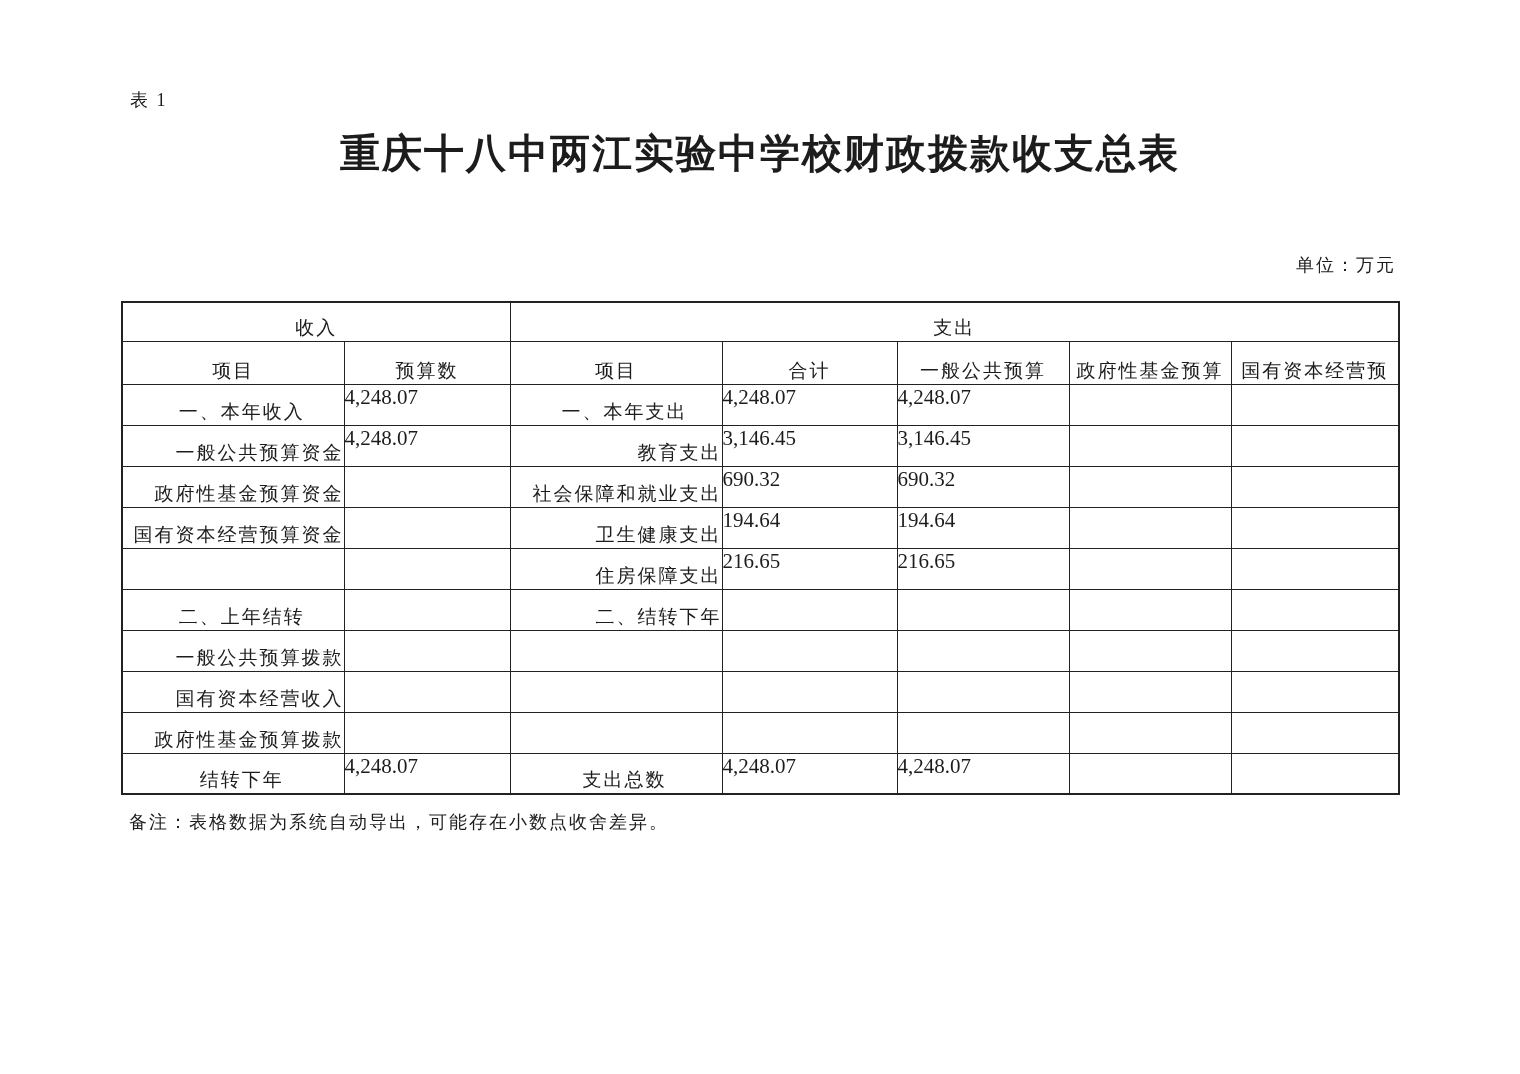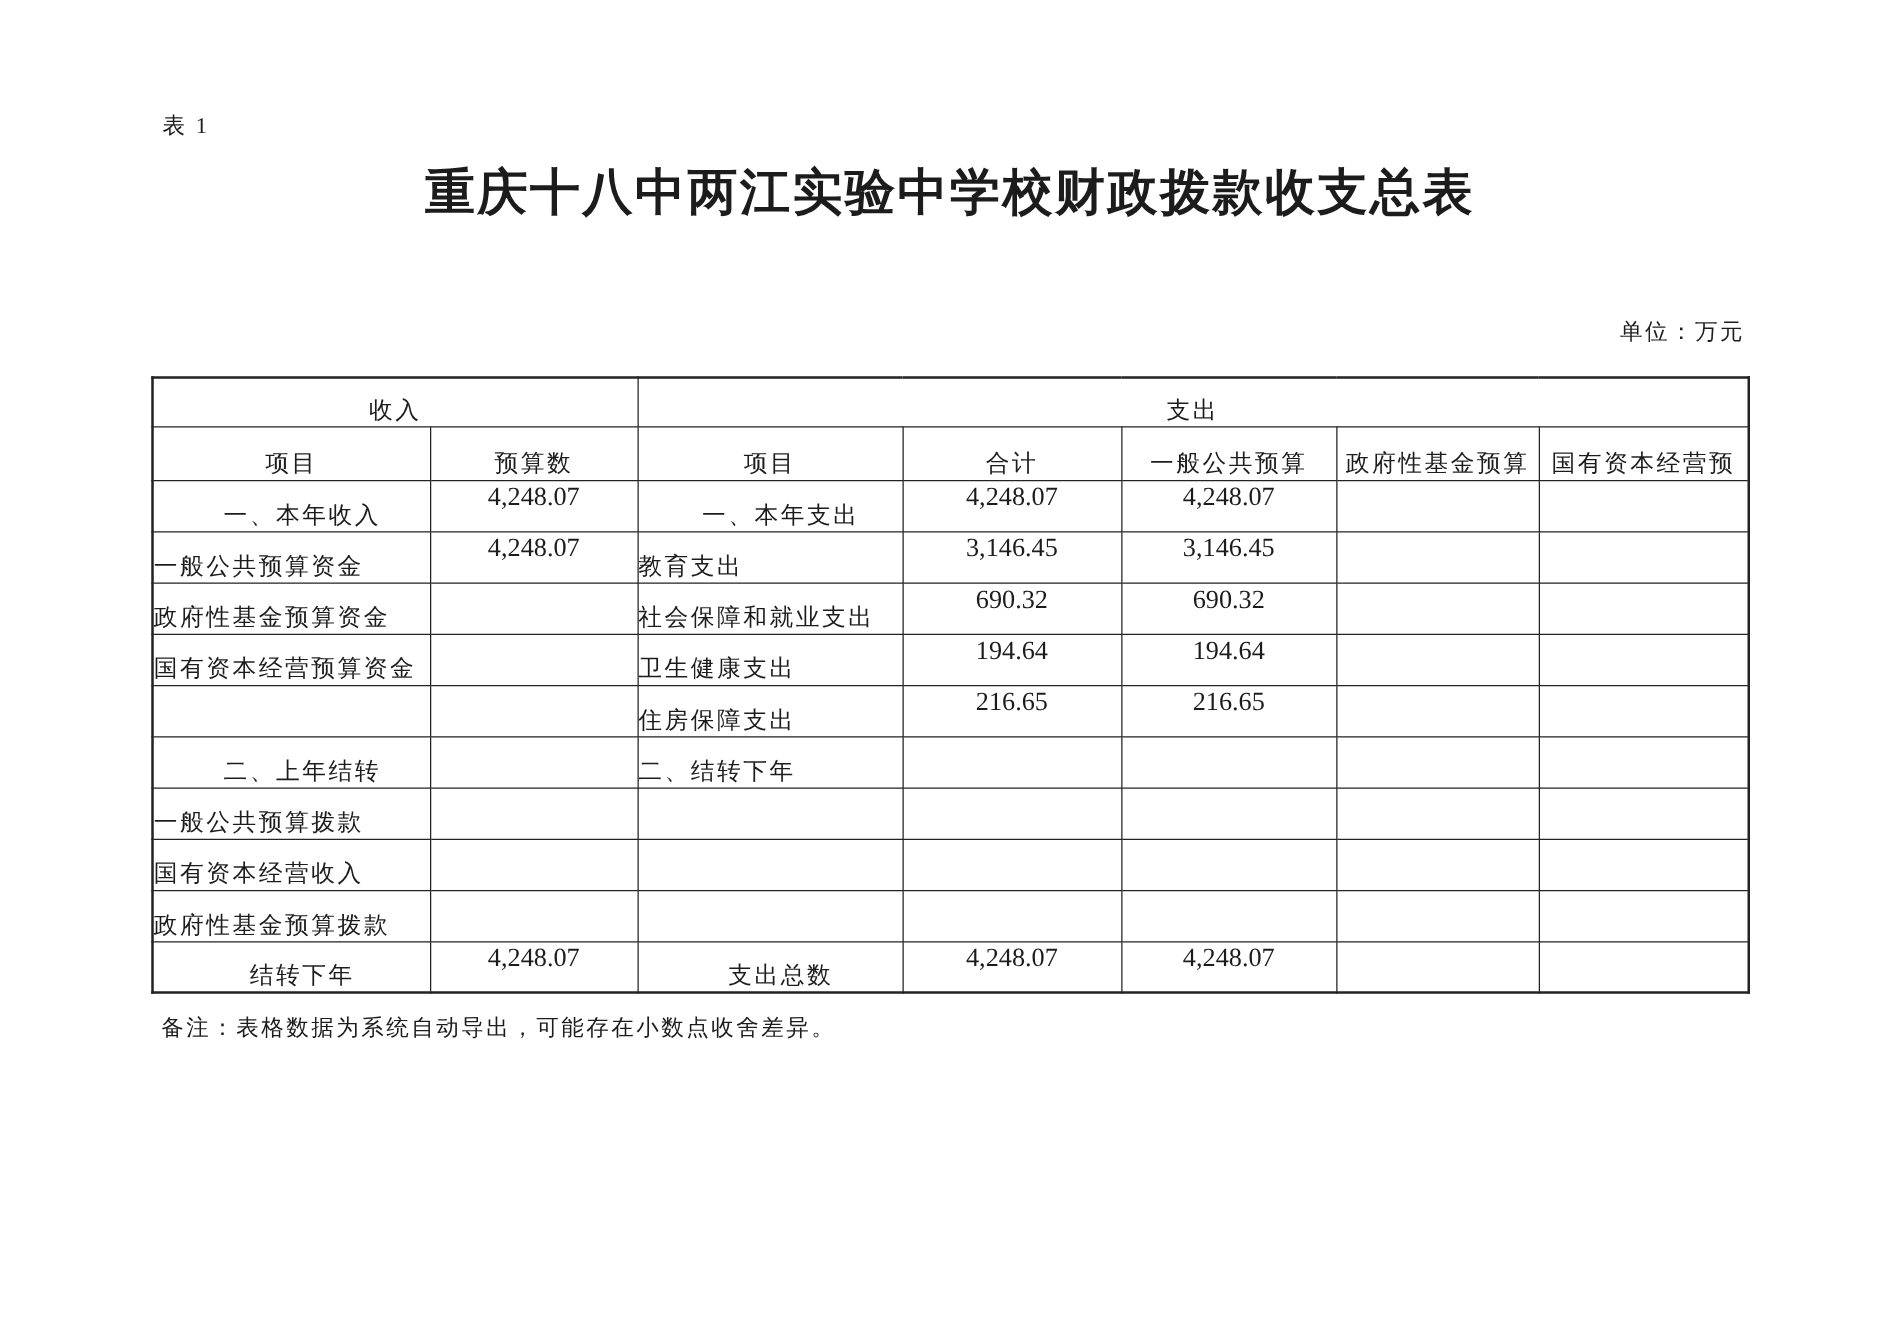--- a/index.html
+++ b/index.html
@@ -57,32 +57,32 @@
   tr.data-row { height: 41px; }
   th.gh, th.ch {
     vertical-align: bottom;
     text-align: center;
     font-size: 19px;
     letter-spacing: 2px;
     padding-bottom: 7px;
   }
   td.label {
     vertical-align: bottom;
-    text-align: left;
+    text-align: right;
     font-size: 19px;
     letter-spacing: 2px;
     padding: 0 4px 7px 12px;
   }
   td.label.c {
     text-align: center;
     padding-left: 17px;
   }
   td.num {
     vertical-align: top;
-    text-align: center;
+    text-align: left;
     font-size: 21px;
     padding: 3px 9px 0 2px;
   }
   .footnote {
     position: absolute;
     left: 129px;
     top: 810px;
     font-size: 18px;
     letter-spacing: 2px;
   }

